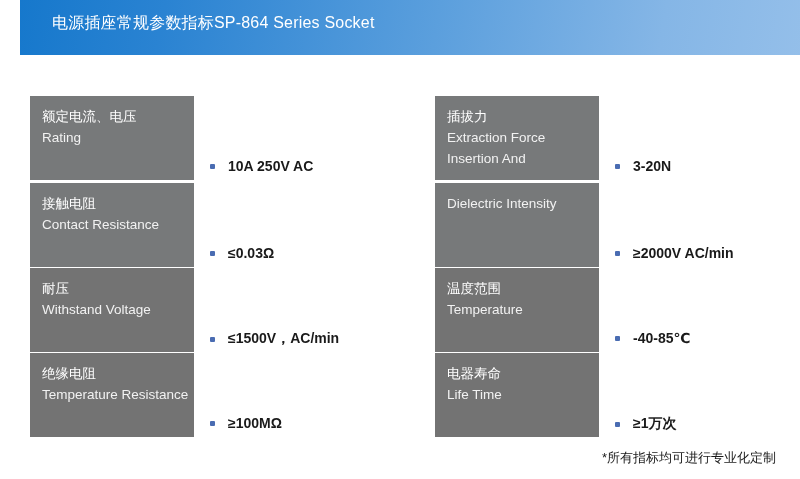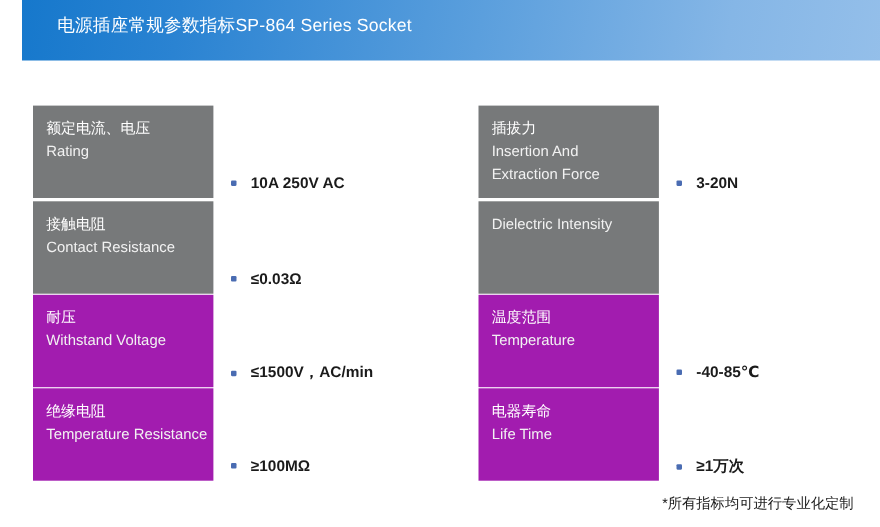--- a/index.html
+++ b/index.html
@@ -66,21 +66,21 @@
   .label-box {
     position: absolute;
     left: 0;
     top: 0;
     width: 164px;
     height: 84px;
     box-sizing: border-box;
     padding: 10px 2px 0 12px;
   }
   .label-box.dark  { background: #77797a; }
-  .label-box.light { background: #a21caf; }
+  .label-box.light { background: #737373; }
 
   .label-cn {
     font-size: 13.5px;
     color: #ffffff;
     line-height: 21px;
     white-space: nowrap;
   }
   .label-en {
     font-size: 13.5px;
     color: #f2f2f2;
@@ -178,32 +178,36 @@
       </div>
     </div>
 
   </div>
 
   <div class="column column-right">
 
     <div class="param-row r0 tall">
       <div class="label-box dark">
         <div class="label-cn">插拔力</div>
+        <div class="label-en">Extraction Force</div>
         <div class="label-en">Insertion And</div>
-        <div class="label-en">Extraction Force</div>
       </div>
       <div class="value-wrap">
         <span class="bullet"></span>
         <span class="value-text">3-20N</span>
       </div>
     </div>
 
     <div class="param-row r1">
       <div class="label-box dark">
         <div class="label-en">Dielectric Intensity</div>
+      </div>
+      <div class="value-wrap">
+        <span class="bullet"></span>
+        <span class="value-text">≥2000V AC/min</span>
       </div>
     </div>
 
     <div class="param-row r2">
       <div class="label-box light">
         <div class="label-cn">温度范围</div>
         <div class="label-en">Temperature</div>
       </div>
       <div class="value-wrap">
         <span class="bullet"></span>

